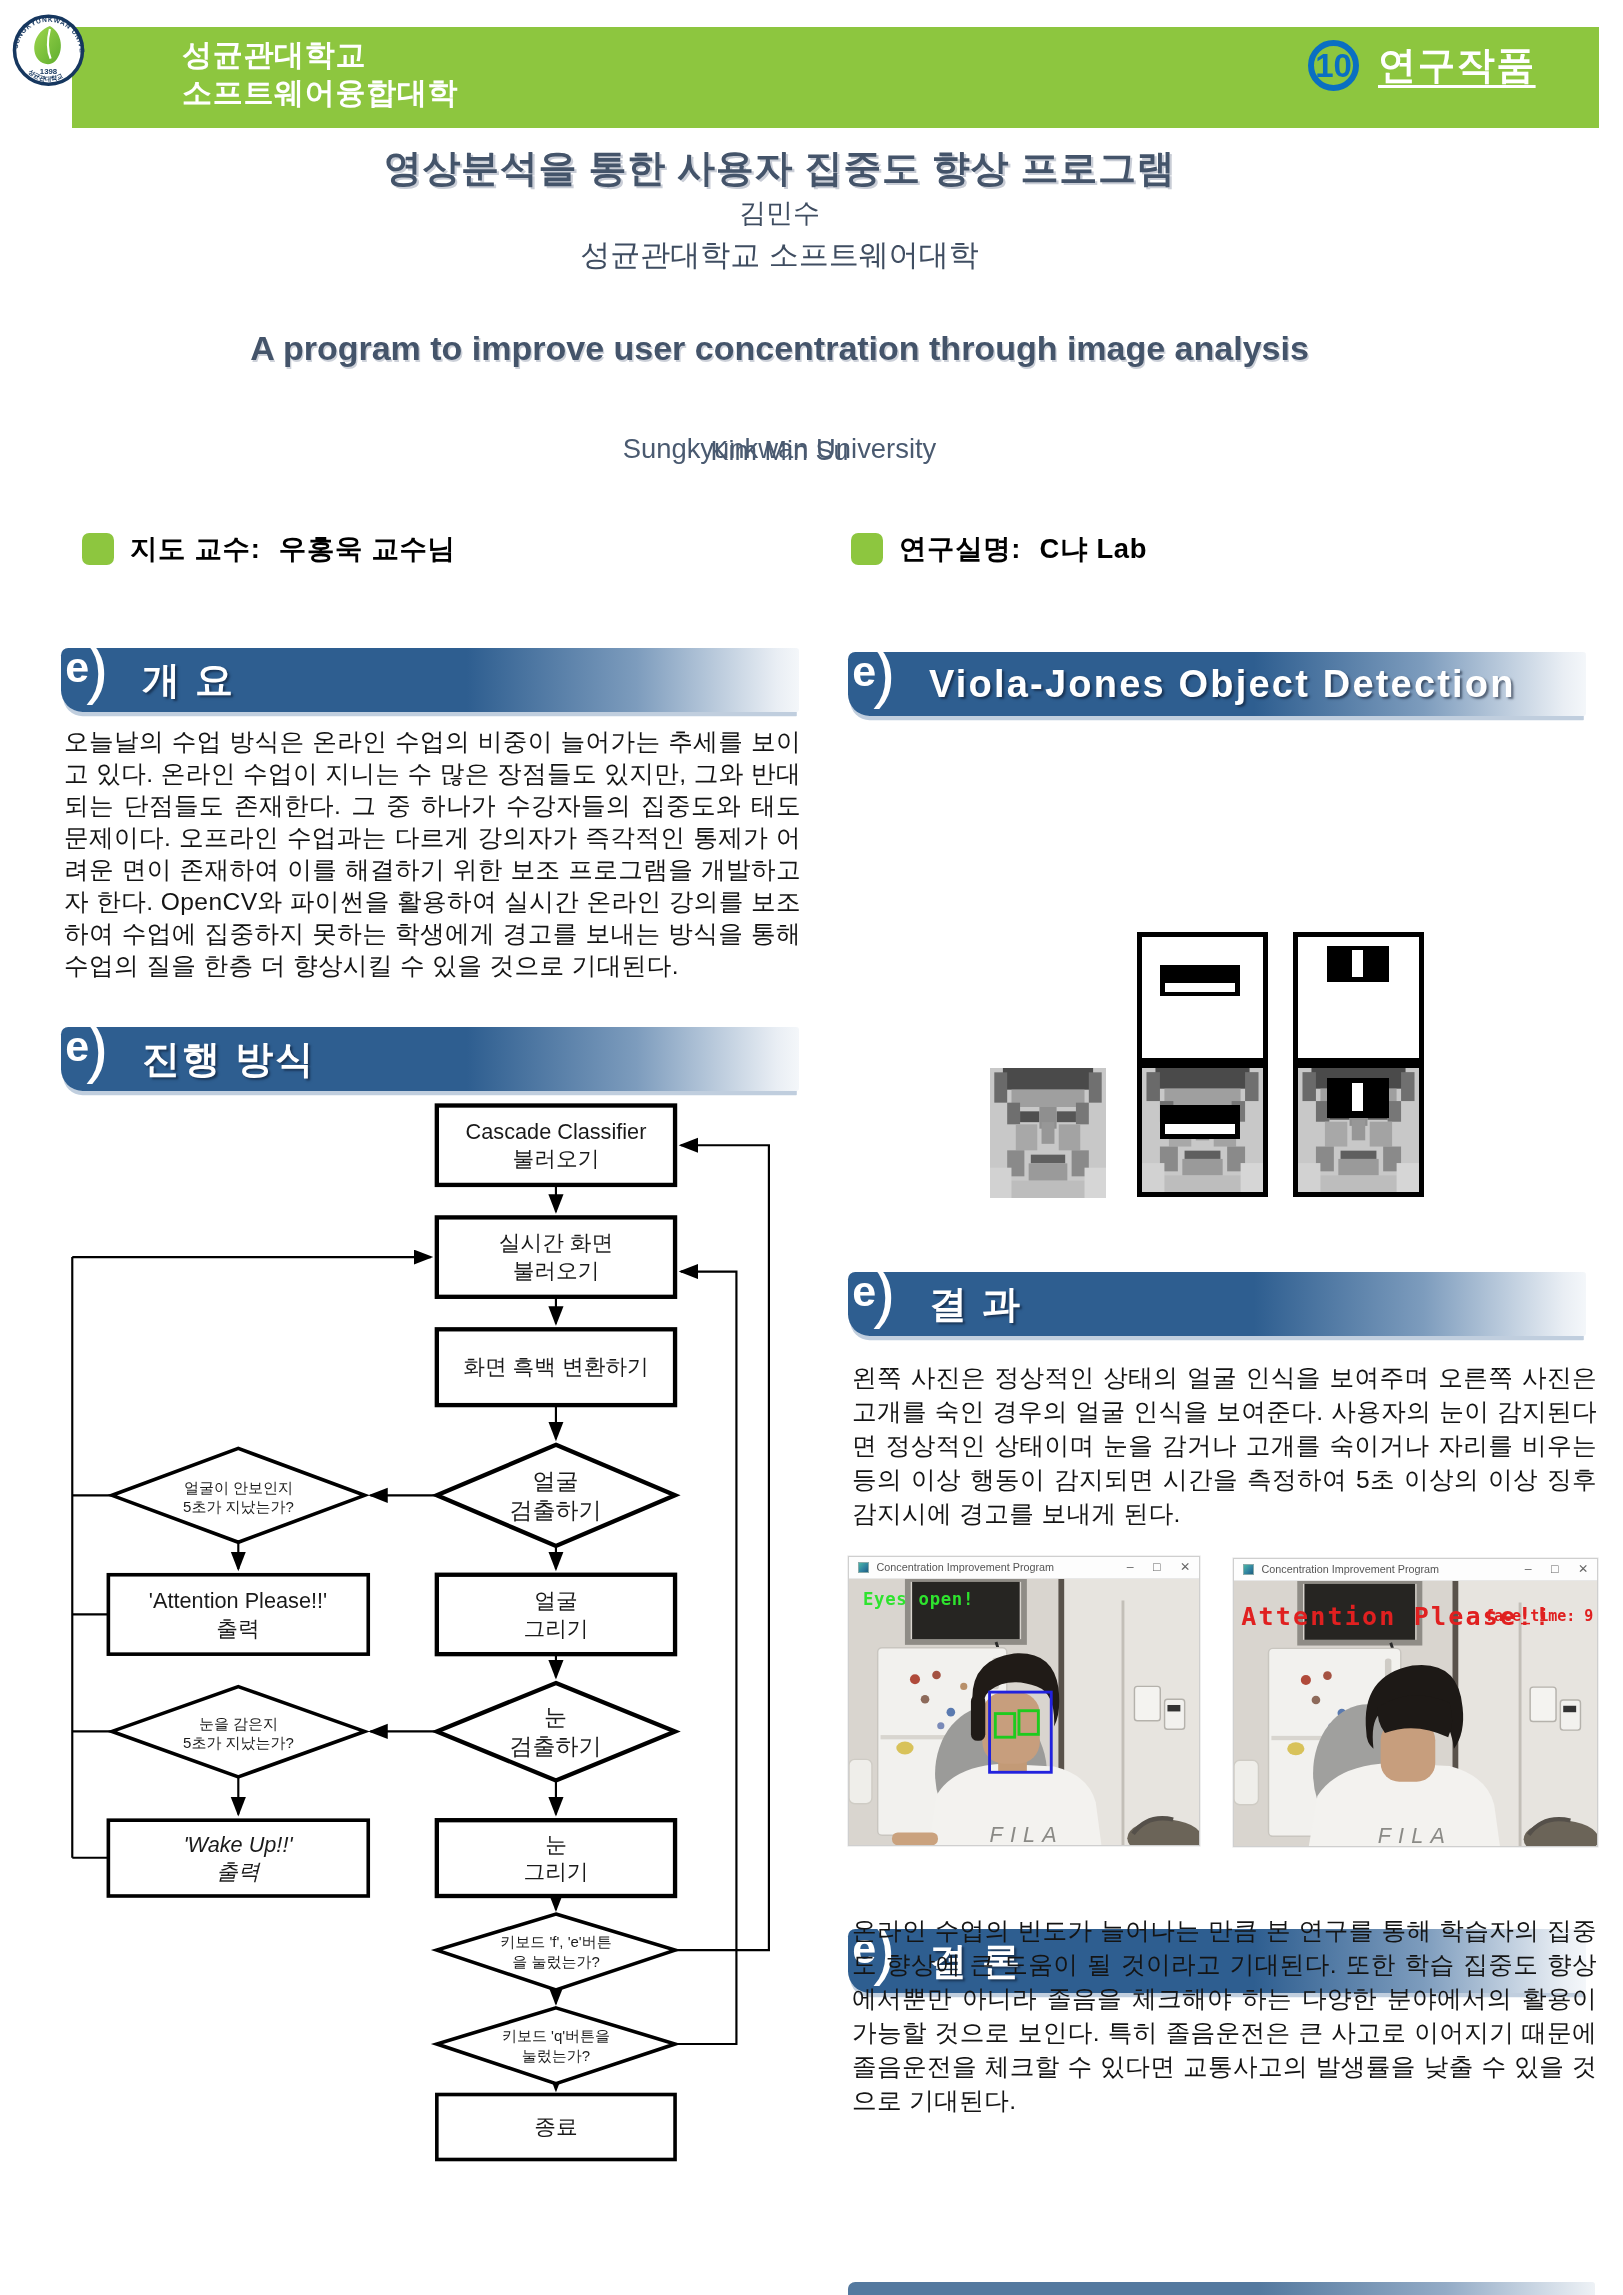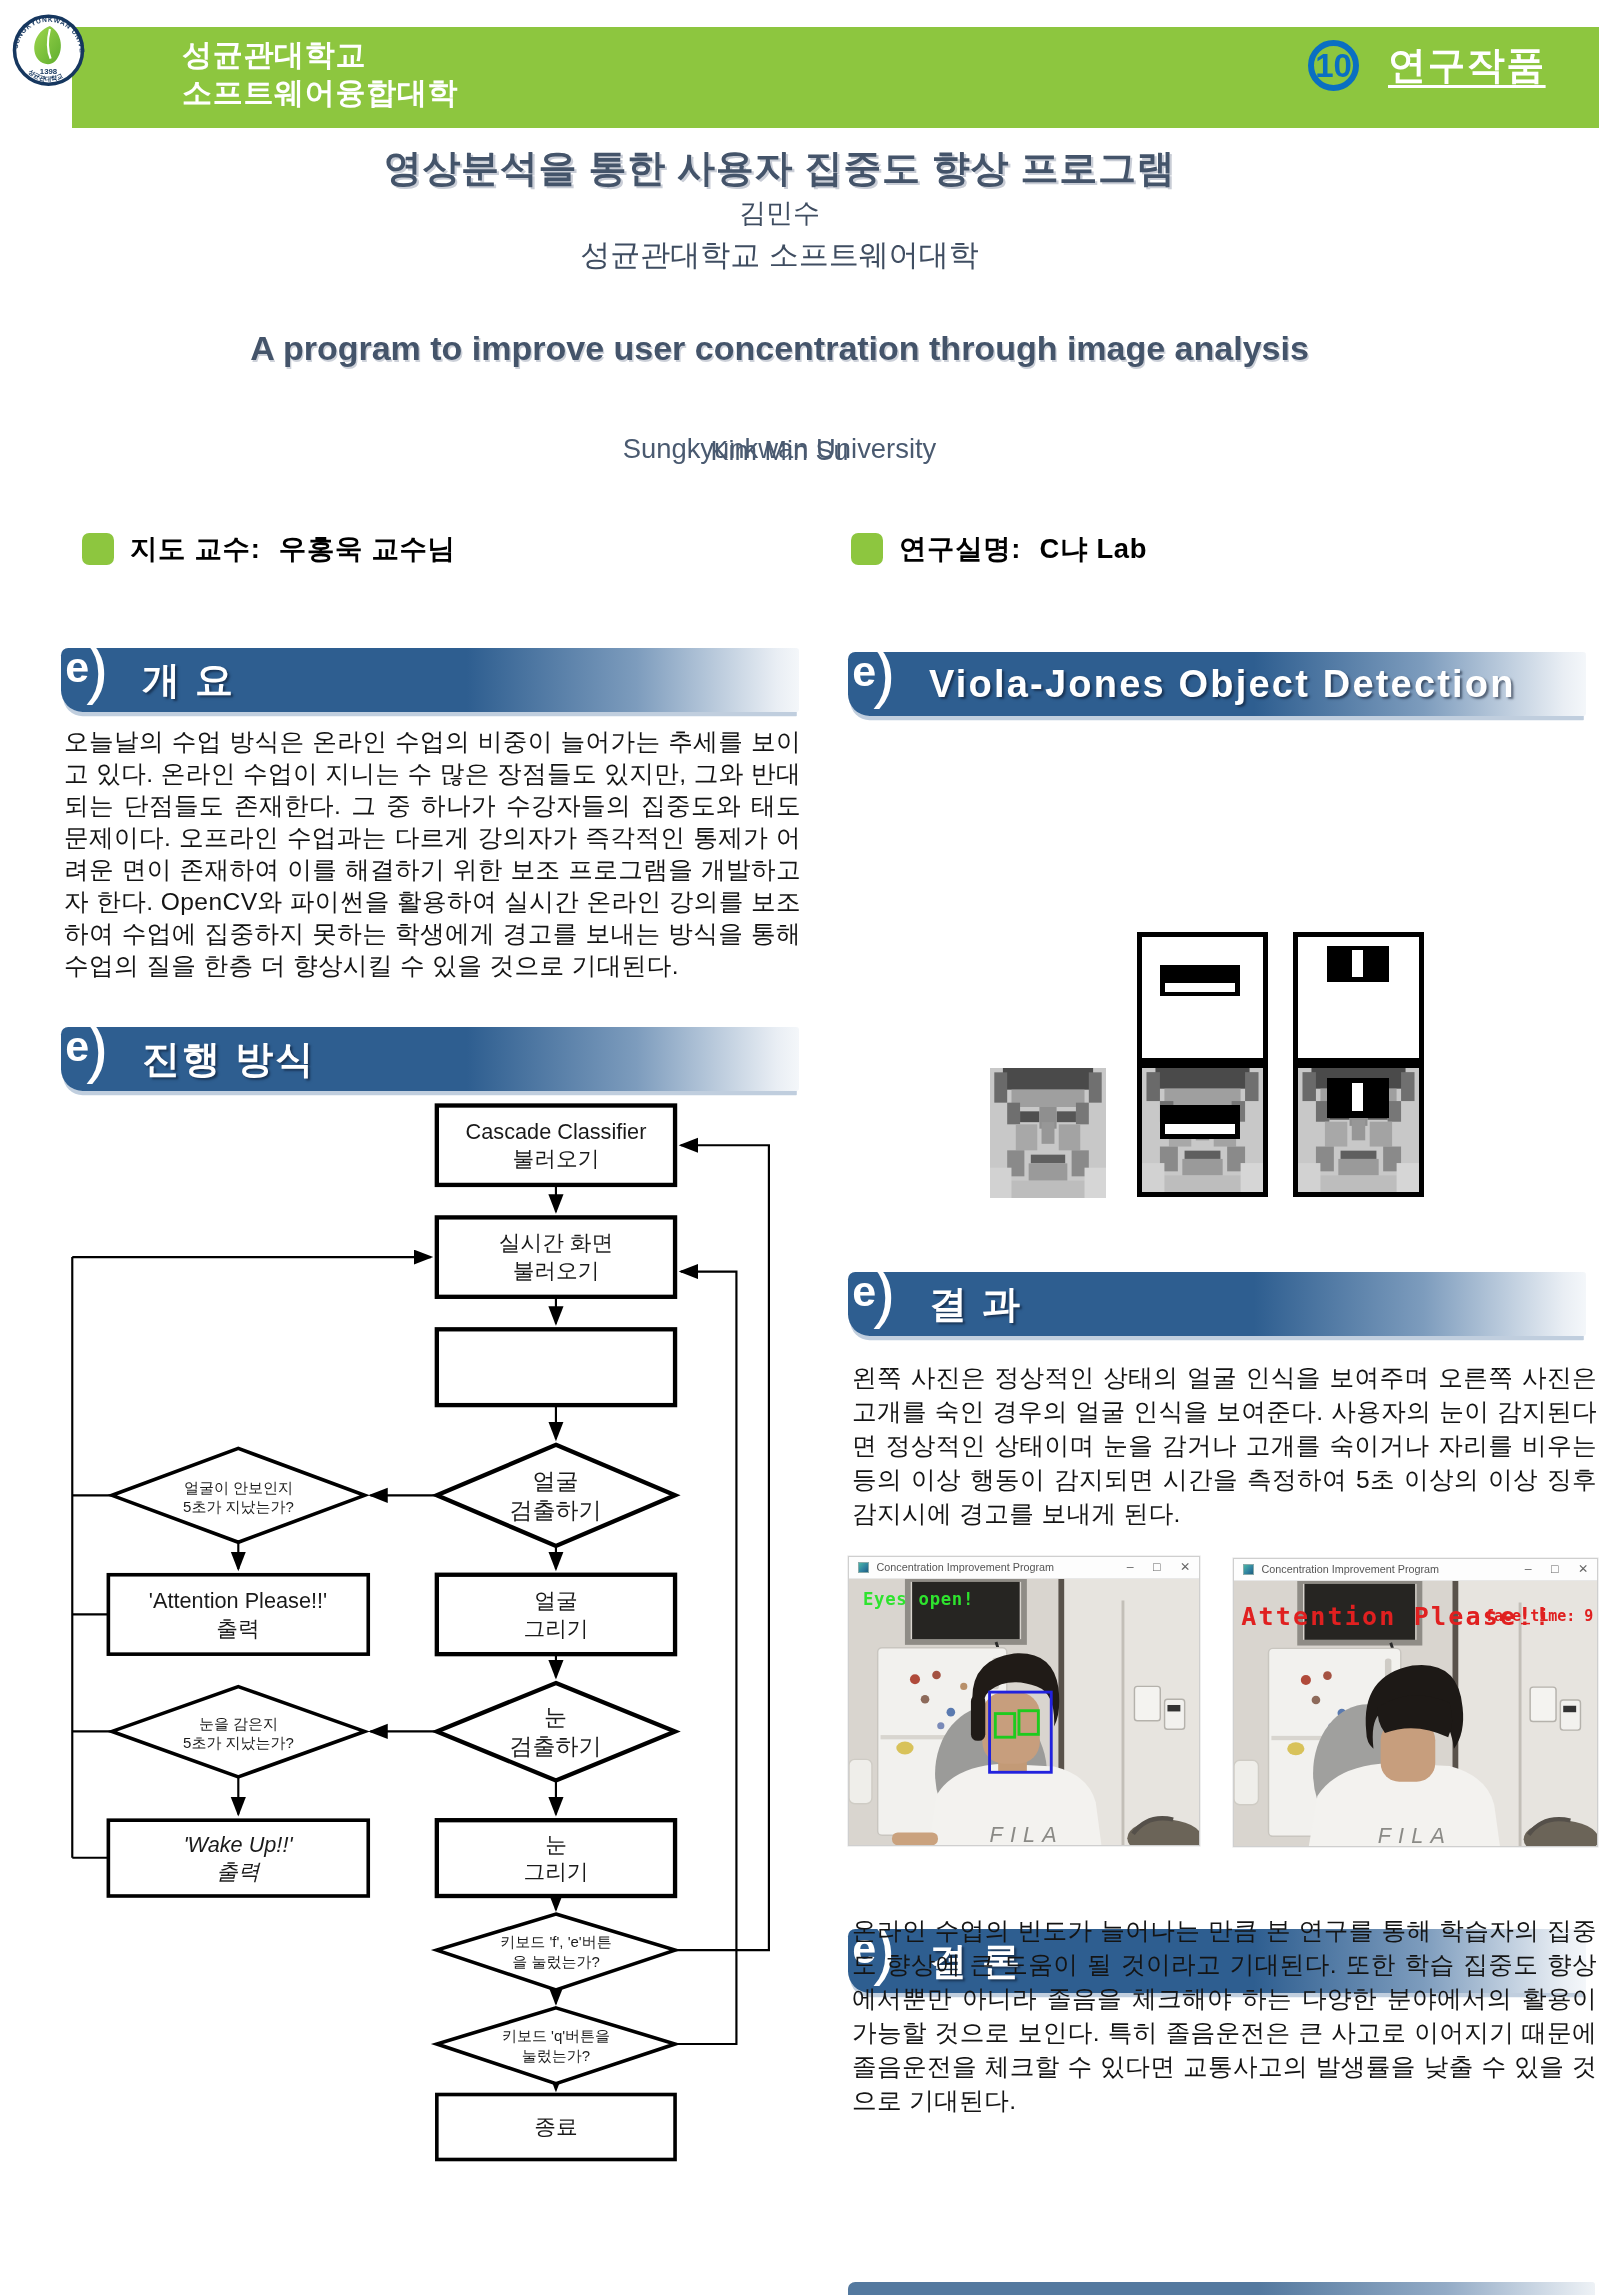--- a/index.html
+++ b/index.html
@@ -10,21 +10,21 @@
     --ink:#141414;
   }
   *{box-sizing:border-box;}
   body{margin:0;background:#ffffff;font-family:"Liberation Sans",sans-serif;}
   .poster{position:relative;width:1623px;height:2295px;background:#fff;overflow:hidden;}
 
   
   .banner{position:absolute;left:72px;top:27.4px;width:1527px;height:101px;background:var(--green);}
   .banner-text{position:absolute;left:110px;top:8.7px;color:#fff;font-size:30px;font-weight:800;line-height:38px;letter-spacing:0.7px;}
   .logo{position:absolute;left:5.8px;top:5.8px;width:85px;height:94px;}
-  .badge{position:absolute;left:1236px;top:13px;display:flex;align-items:flex-start;gap:29px;}
+  .badge{position:absolute;left:1236px;top:13px;display:flex;align-items:flex-start;gap:19px;}
   .badge-circle{width:51px;height:51px;border:6.5px solid var(--badge-blue);border-radius:50%;display:flex;align-items:center;justify-content:center;color:var(--badge-blue);font-size:33px;font-weight:800;}
   .badge-label{color:#fff;font-size:38px;font-weight:800;text-decoration:underline;text-decoration-thickness:2.9px;text-underline-offset:6.5px;letter-spacing:1.4px;}
 
   
   .titles{position:absolute;left:43px;top:0;width:1473px;text-align:center;color:var(--slate);}
   .t-ko{position:absolute;left:0;width:100%;top:143px;font-size:38px;font-weight:800;text-shadow:2.2px 2.2px 0 #c9cdd6;letter-spacing:0.7px;}
   .t-ko-author{position:absolute;left:0;width:100%;top:195px;font-size:27px;color:#3f4d61;}
   .t-ko-affil{position:absolute;left:0;width:100%;top:235px;font-size:30px;color:#3f4d61;}
   .t-en{position:absolute;left:0;width:100%;top:329px;font-size:34px;font-weight:800;text-shadow:1.4px 2.2px 0 #cdd1d9;}
   .t-en-author{position:absolute;left:0;width:100%;top:388px;font-size:27px;color:#4a5a70;margin-top:48px;}
@@ -224,20 +224,21 @@
       <polygon points="705,810 870,877 705,945 540,877" fill="#fff" stroke="#000" stroke-width="6"></polygon>
       <polygon points="265,815 440,877 265,940 90,877" fill="#fff" stroke="#000" stroke-width="5"></polygon>
       <polygon points="705,1130 870,1180 705,1235 540,1180" fill="#fff" stroke="#000" stroke-width="5"></polygon>
       <polygon points="705,1260 870,1310 705,1365 540,1310" fill="#fff" stroke="#000" stroke-width="5"></polygon>
     </svg>
 
     <div class="fnode" style="left:390px;top:7.2px;width:238px;height:79px;">Cascade Classifier
 불러오기</div>
     <div class="fnode" style="left:390px;top:119px;width:238px;height:79px;">실시간 화면
 불러오기</div>
+    <div class="fnode" style="left:390px;top:231px;width:238px;height:76px;">화면 흑백 변환하기</div>
     <div class="fnode fd-big" style="left:404px;top:347px;width:209px;height:101px;">얼굴
 검출하기</div>
     <div class="fnode fd-cond" style="left:83px;top:354px;width:217px;height:90px;">얼굴이 안보인지
 5초가 지났는가?</div>
     <div class="fnode" style="left:61px;top:477px;width:260px;height:79px;">'Attention Please!!'
 출력</div>
     <div class="fnode" style="left:390px;top:477px;width:238px;height:79px;">얼굴
 그리기</div>
     <div class="fnode fd-big" style="left:404px;top:585px;width:209px;height:97px;">눈
 검출하기</div>

